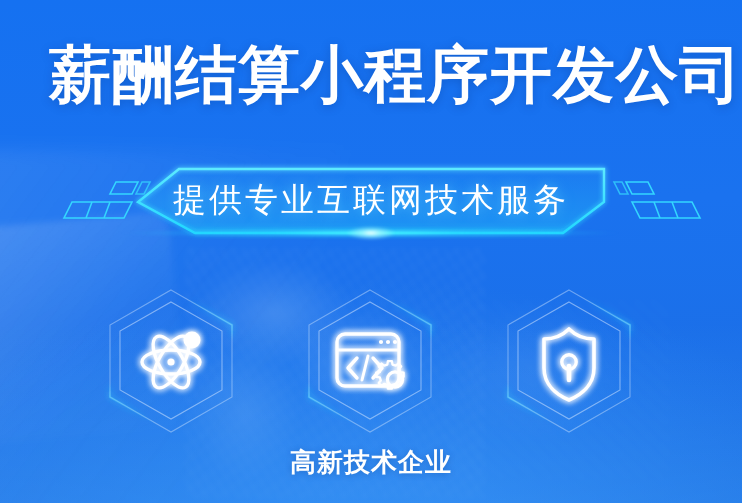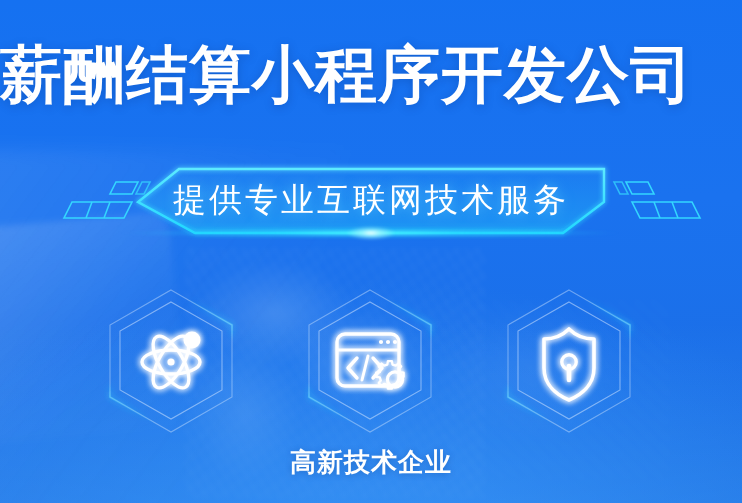--- a/index.html
+++ b/index.html
@@ -85,21 +85,21 @@
     left: 0; right: 0; bottom: 0;
     height: 180px;
     background: linear-gradient(to top, rgba(73,168,255,0.30), rgba(73,168,255,0) 100%);
   }
 
   
   .title {
     position: absolute;
     left: 0; right: 0;
     top: 44px;
-    text-align: left;
+    text-align: right;
     color: #ffffff;
     font-size: 62px;
     line-height: 1.0;
     font-weight: 700;
     letter-spacing: 1px;
     white-space: nowrap;
     text-shadow: 0 2px 10px rgba(0,40,110,0.25);
   }
 
   

